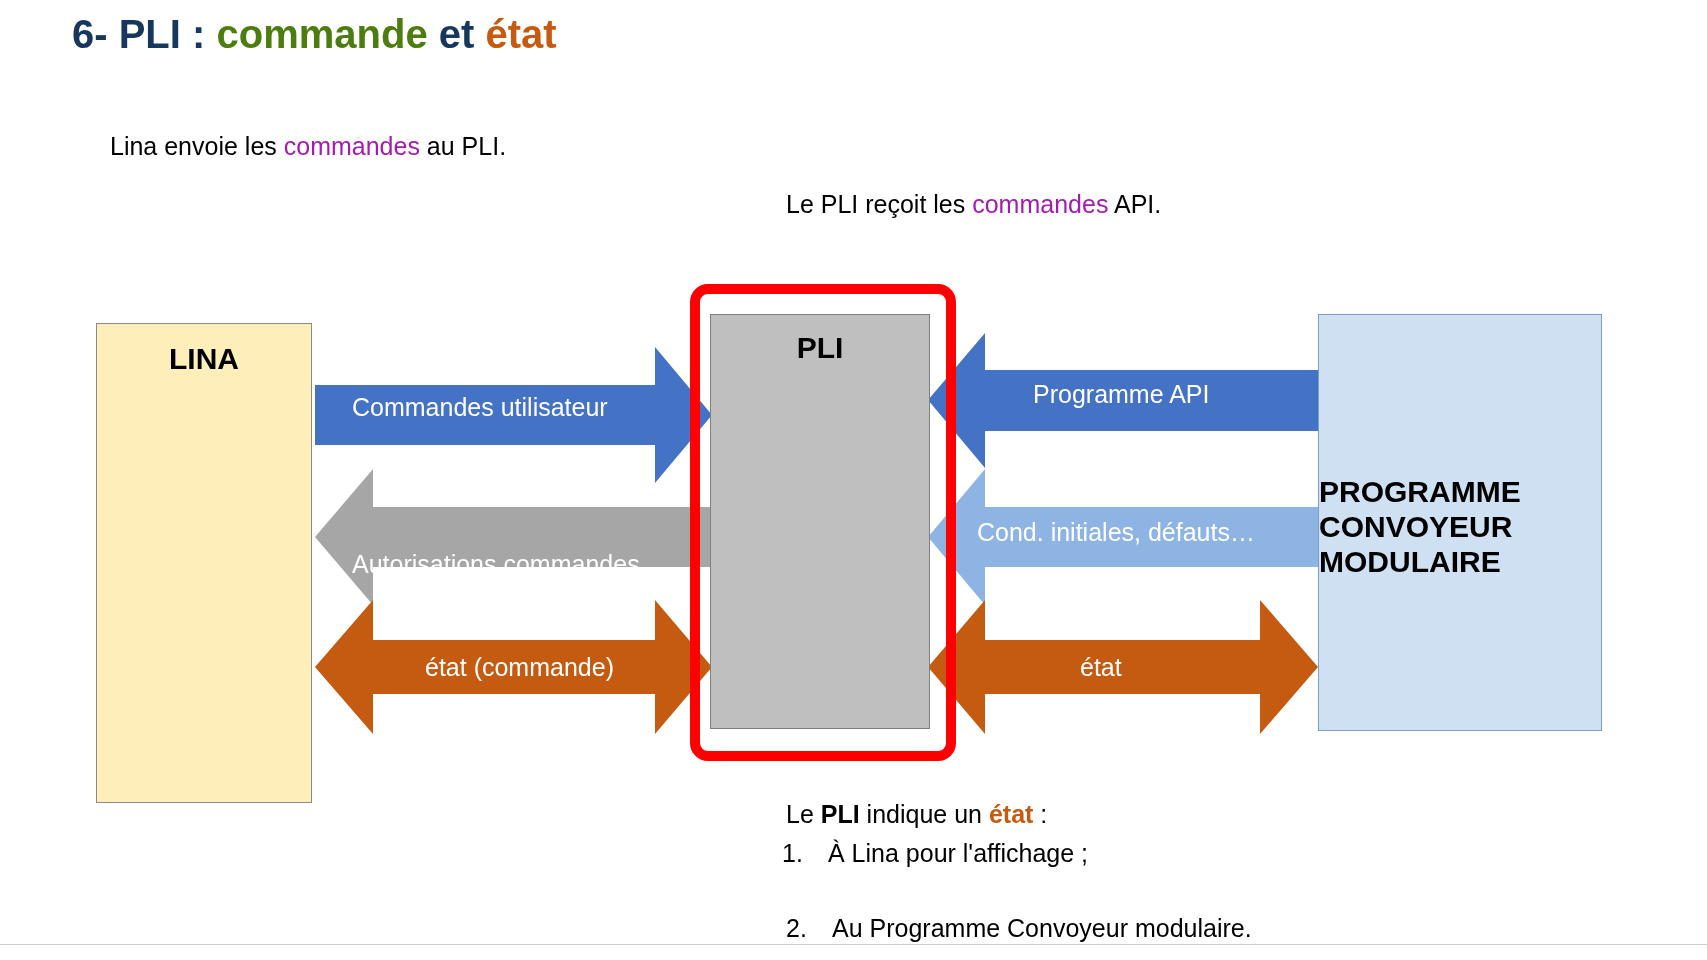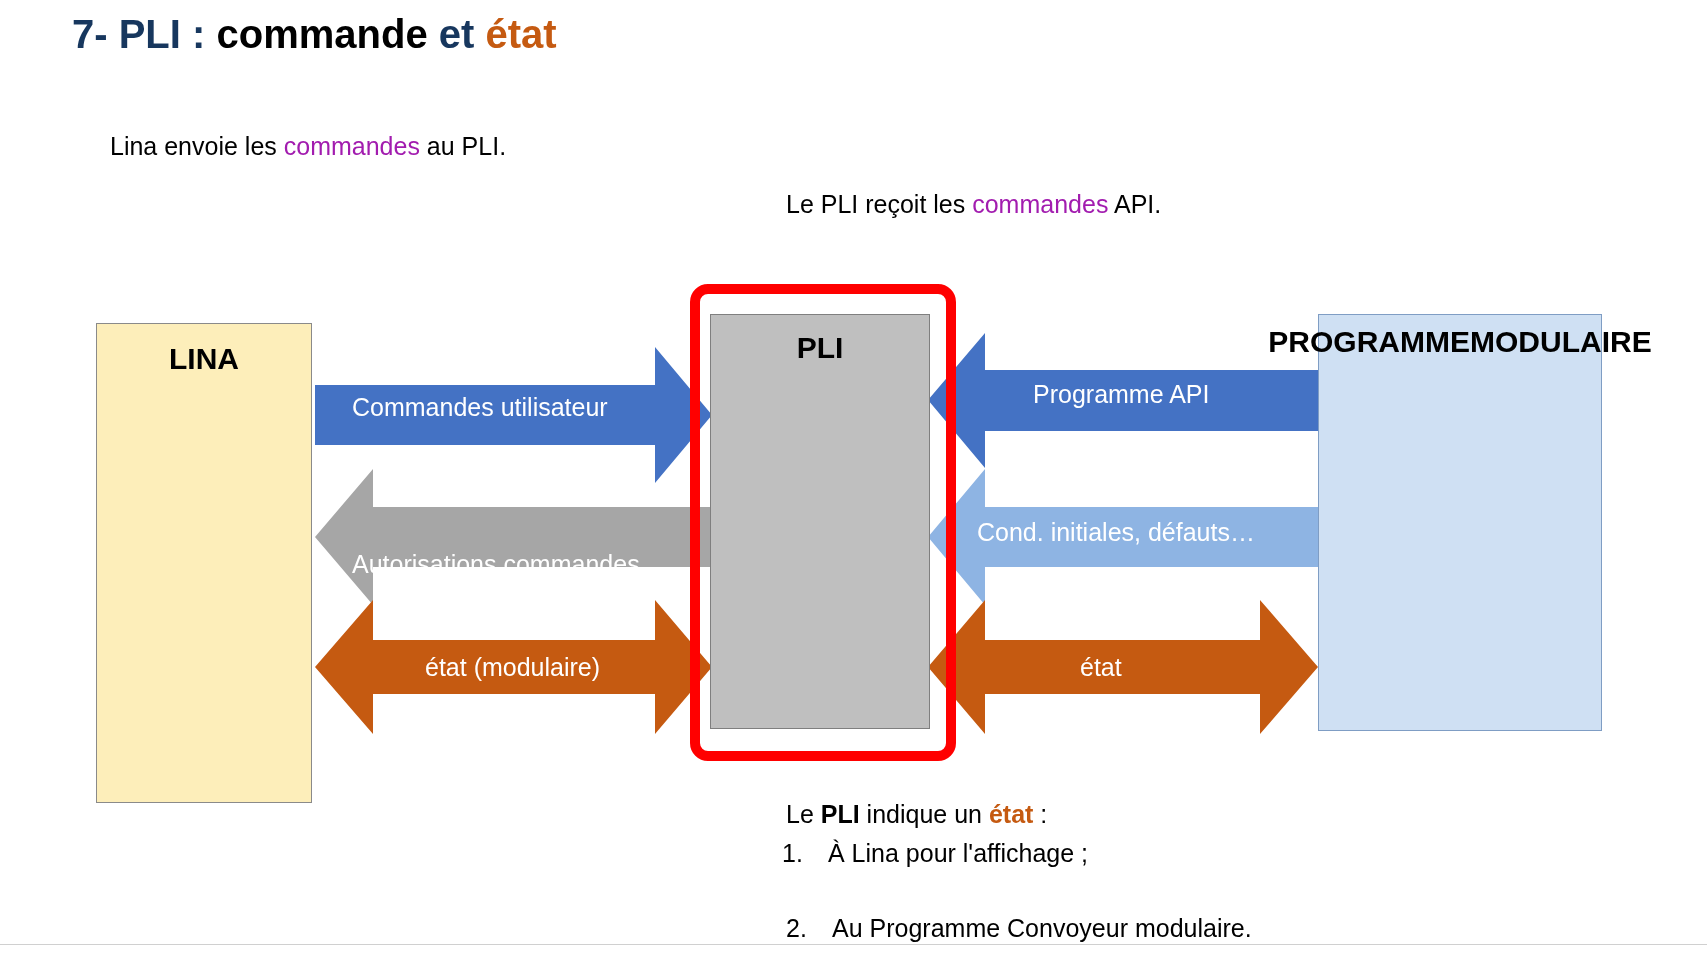--- a/index.html
+++ b/index.html
@@ -18,21 +18,21 @@
   
   .title {
     position: absolute;
     left: 72px;
     top: 12px;
     font-size: 40px;
     font-weight: bold;
     white-space: nowrap;
   }
   .t-dark   { color: #17375e; }
-  .t-blue   { color: #000000; }
+  .t-blue   { color: #4d7c0f; }
   .t-orange { color: #c55a11; }
 
   
   .caption {
     position: absolute;
     font-size: 25px;
     color: #000000;
     white-space: nowrap;
   }
   .c-blue { color: #a21caf; }
@@ -87,20 +87,21 @@
   }
   #box-program {
     left: 1318px; top: 314px;
     width: 284px; height: 417px;
     background: #cfe0f3;
     border: 1px solid #7f9dc4;
     font-size: 30px;
     color: #000;
     align-items: flex-start;
     padding-top: 10px;
+    flex-direction: column;
   }
   #box-program span { display: block; }
 
   
   #highlight-frame {
     position: absolute;
     left: 690px; top: 284px;
     width: 266px; height: 477px;
     border: 10px solid #ff0000;
     border-radius: 18px;
@@ -138,21 +139,21 @@
     position: absolute;
     left: 0; top: 944px;
     width: 1707px; height: 1px;
     background: #d0d0d0;
   }
 </style>
 </head>
 <body>
 
 <div class="title">
-  <span class="t-dark">7- PLI : </span><span class="t-blue">commande</span><span class="t-dark"> et </span><span class="t-orange">état</span>
+  <span class="t-dark">6- PLI : </span><span class="t-blue">commande</span><span class="t-dark"> et </span><span class="t-orange">état</span>
 </div>
 
 <div class="caption" id="caption-lina">
   <span>Lina envoie les </span><span class="c-blue">commandes</span><span> au PLI.</span>
 </div>
 
 <div class="caption" id="caption-pli-recoit">
   <span>Le PLI reçoit les </span><span class="c-blue">commandes</span><span> API.</span>
 </div>
 
@@ -160,41 +161,42 @@
   <span>LINA</span>
 </div>
 
 <div class="box" id="box-pli">
   <span>PLI</span>
 </div>
 <div id="highlight-frame"></div>
 
 <div class="box" id="box-program">
   <span>PROGRAMME</span>
+  <span>CONVOYEUR</span>
   <span>MODULAIRE</span>
 </div>
 
 <svg id="arrow-layer" viewBox="0 0 1707 960">
 
   <polygon fill="#4472c4" points="315,385 655,385 655,347 712,415 655,483 655,445 315,445"></polygon>
 
   <polygon fill="#a6a6a6" points="712,507 373,507 373,469 315,537 373,605 373,567 712,567"></polygon>
 
   <polygon fill="#c55a11" points="315,667 373,600 373,640 655,640 655,600 712,667 655,734 655,694 373,694 373,734"></polygon>
 
   <polygon fill="#4472c4" points="1318,370 985,370 985,333 928,400 985,468 985,431 1318,431"></polygon>
 
   <polygon fill="#8eb4e3" points="1318,507 985,507 985,469 928,537 985,605 985,567 1318,567"></polygon>
 
   <polygon fill="#c55a11" points="928,667 985,600 985,640 1260,640 1260,600 1318,667 1260,734 1260,694 985,694 985,734"></polygon>
 </svg>
 
 <div class="arrow-label" id="lbl-cmd-util">Commandes utilisateur</div>
 <div class="arrow-label" id="lbl-autorisations">Autorisations commandes</div>
-<div class="arrow-label" id="lbl-etat-affich">état (modulaire)</div>
+<div class="arrow-label" id="lbl-etat-affich">état (commande)</div>
 <div class="arrow-label" id="lbl-cmd-api">Programme API</div>
 <div class="arrow-label" id="lbl-cond-init">Cond. initiales, défauts…</div>
 <div class="arrow-label" id="lbl-etat">état</div>
 
 <div class="footnote" id="foot-line1">
   <span>Le </span><span class="c-bold">PLI</span><span> indique un </span><span class="c-orange">état</span><span> :</span>
 </div>
 <div class="footnote" id="foot-line2">
   <span class="foot-num">1.</span><span>À Lina pour l'affichage ;</span>
 </div>

